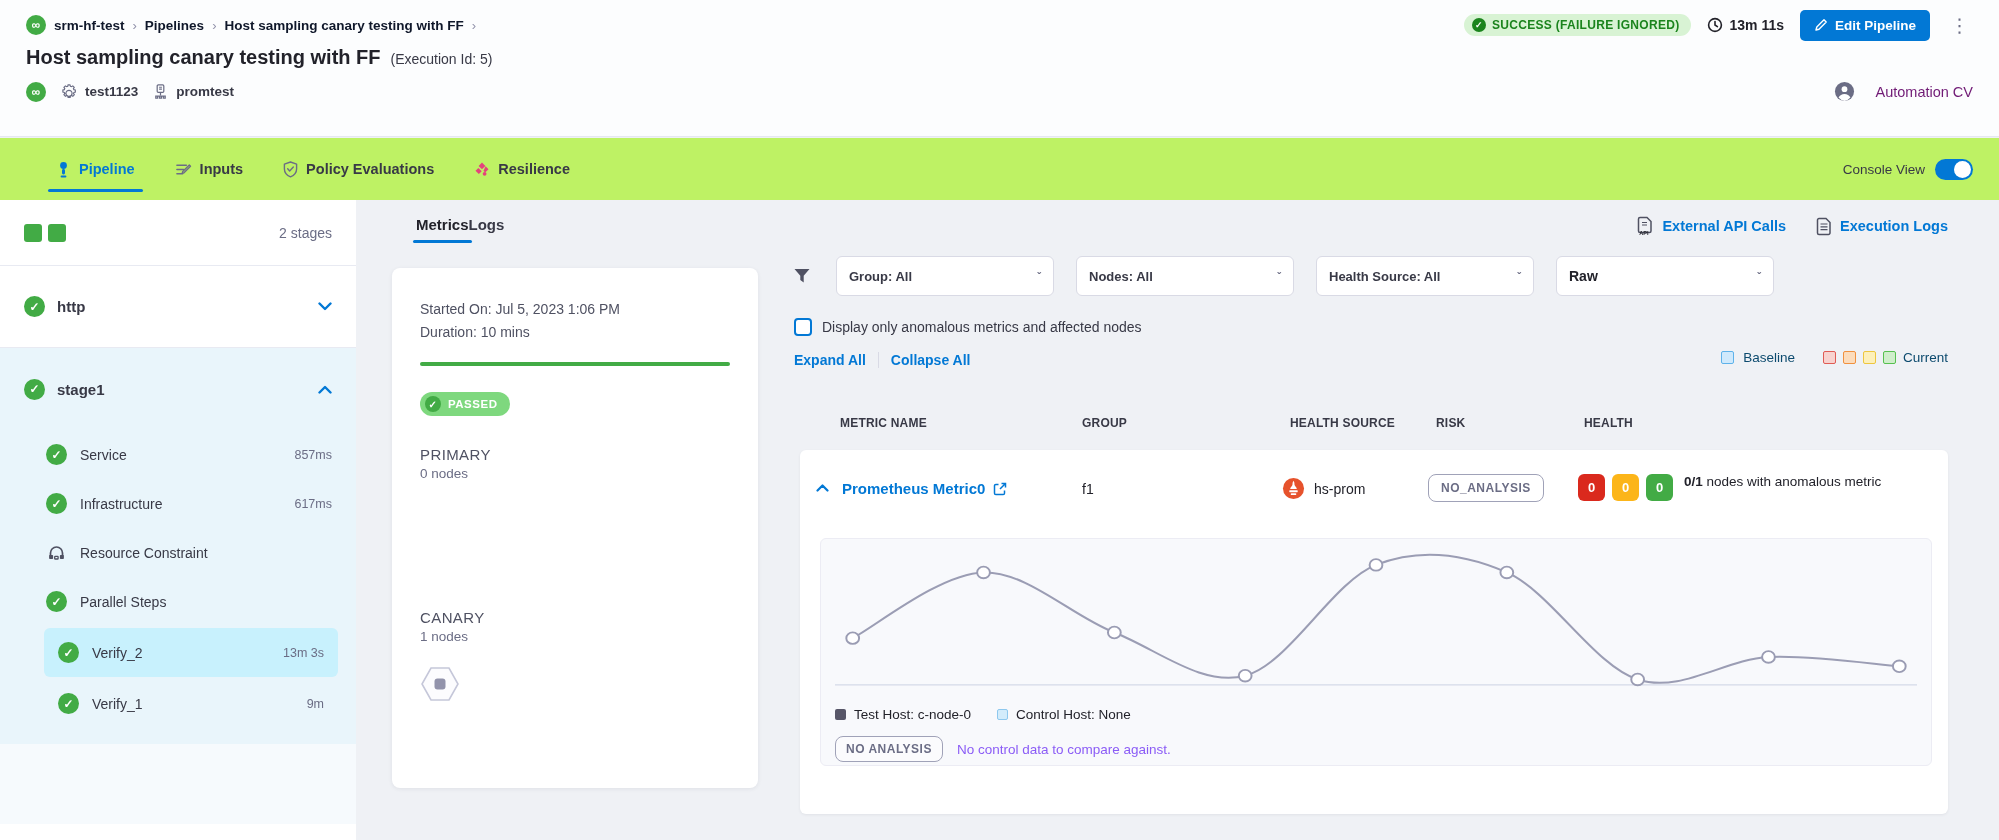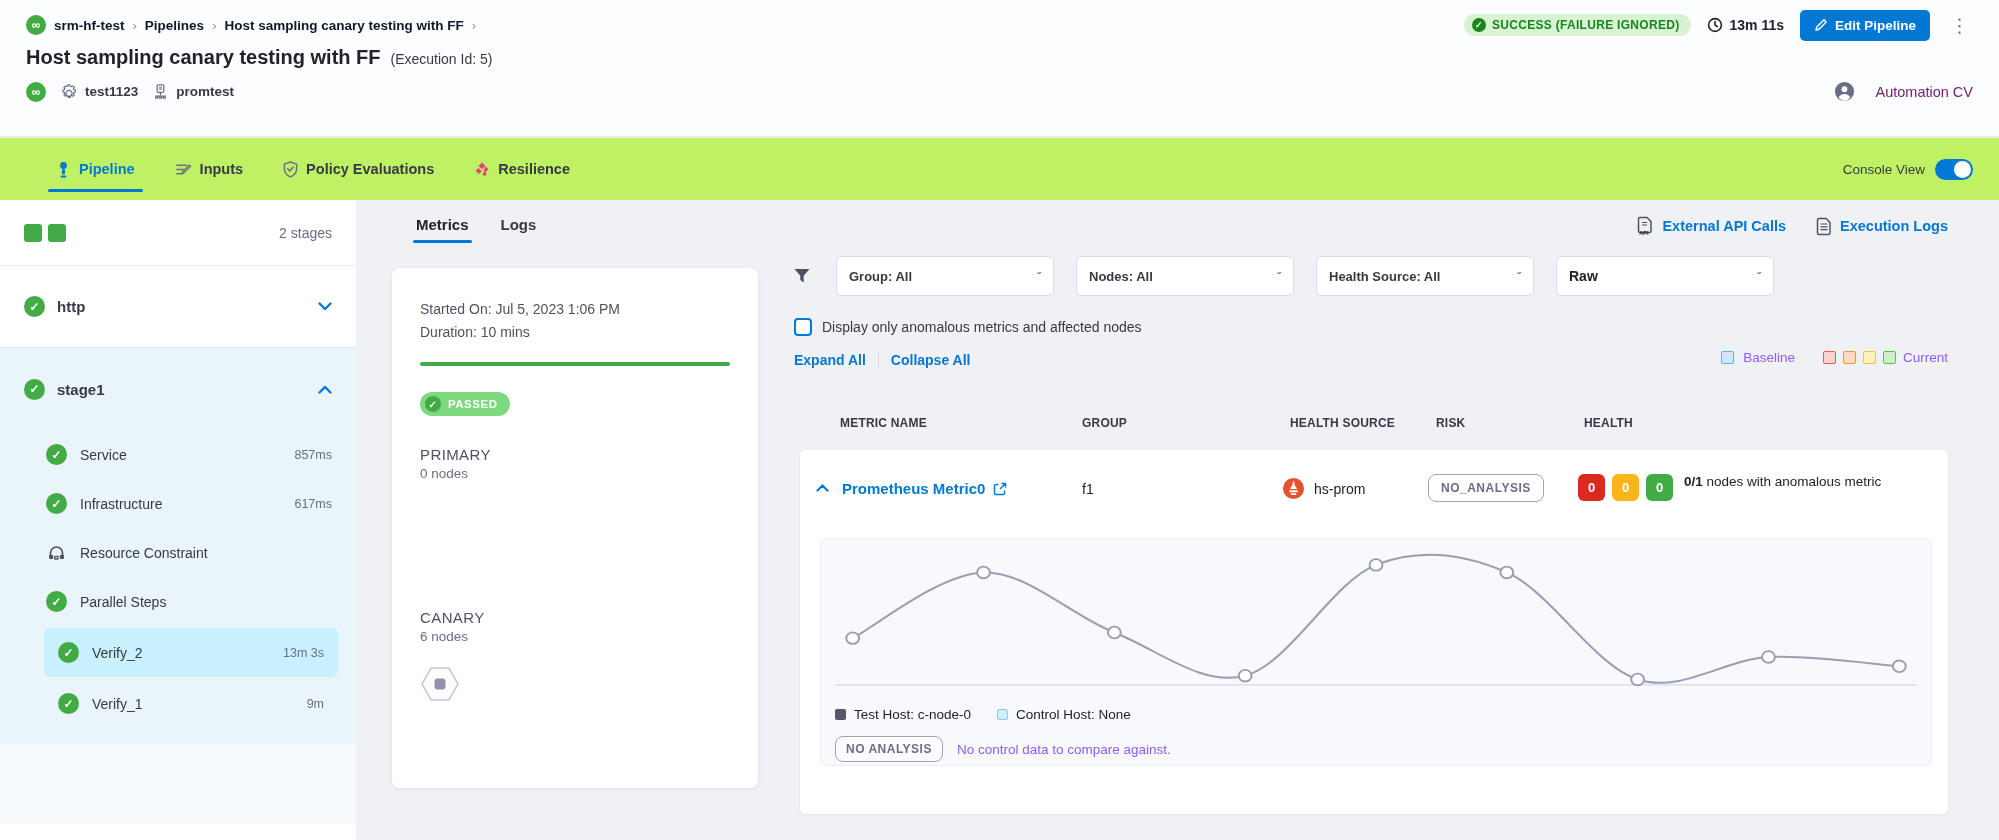--- a/index.html
+++ b/index.html
@@ -66,21 +66,21 @@
   .step-row { height:49px; display:flex; align-items:center; gap:13px; padding:0 24px 0 46px; cursor:pointer; }
   .step-name { font-size:14px; color:#383946; }
   .step-time { margin-left:auto; font-size:12.5px; color:#6b6d85; }
   .verify-row { height:49px; margin:2px 18px 2px 44px; border-radius:6px; display:flex; align-items:center;
     gap:13px; padding:0 14px 0 14px; cursor:pointer; }
   .verify-row.selected { background:#c8f1fd; }
   .sb-rest { background:#f6fafd; height:80px; }
 
   
   .console-col { position:absolute; left:392px; top:0; bottom:0; width:372px; }
-  .console-tabs { display:flex; gap:32px; padding:16px 2px 0 24px; }
+  .console-tabs { display:flex; padding:16px 2px 0 24px; }
   .ctab { font-size:15px; font-weight:bold; color:#383946; padding-bottom:10px; position:relative; cursor:pointer; }
   .ctab.active { color:#22222a; }
   .ctab.active::after { content:""; position:absolute; left:-3px; right:-3px; bottom:0; height:3px;
     background:#0278d5; border-radius:2px; }
   .console-card { position:absolute; top:68px; left:0; width:366px; height:520px; background:#fff;
     border-radius:8px; box-shadow:0 1px 4px rgba(40,41,61,.08); padding:30px 28px; }
   .meta-line { font-size:14px; color:#4f5162; line-height:23px; }
   .progress-bar { margin-top:18px; height:4px; border-radius:2px; background:#42ab45; }
   .passed-pill { margin-top:26px; display:inline-flex; align-items:center; gap:7px; background:#7ed87e;
     border-radius:13px; padding:4px 13px 4px 5px; color:#fff; font-size:11.5px; font-weight:bold; letter-spacing:.5px; }
@@ -100,21 +100,21 @@
   .select-box { width:218px; height:40px; background:#fff; border:1px solid #d9dae5; border-radius:6px;
     display:flex; align-items:center; padding:0 12px; font-size:13px; font-weight:bold; color:#383946; cursor:pointer; }
   .select-box .car { margin-left:auto; color:#6b6d85; font-size:11px; }
   .select-box.raw { font-size:14px; color:#22222a; }
   .chk-row { position:absolute; top:118px; left:2px; display:flex; align-items:center; gap:10px; }
   .checkbox { width:18px; height:18px; border:2px solid #0278d5; border-radius:4px; background:#fff; cursor:pointer; }
   .chk-label { font-size:14px; color:#383946; }
   .expand-row { position:absolute; top:152px; left:2px; display:flex; align-items:center; gap:12px; }
   .exp-link { color:#0278d5; font-size:14px; font-weight:bold; cursor:pointer; }
   .vdiv { width:1px; height:16px; background:#d9dae5; }
-  .legend-row { position:absolute; top:150px; right:0; display:flex; align-items:center; gap:7px; font-size:13.5px; color:#8b5cf6; }
+  .legend-row { position:absolute; top:150px; right:0; display:flex; align-items:center; gap:7px; font-size:13.5px; color:#0c4a6e; }
   .lg-sq { width:13px; height:13px; border-radius:2px; }
   .lg-base { background:#cfe9fc; border:1.5px solid #5eb2ea; margin-right:2px; }
   .lg-red { background:#f8d2cf; border:1.5px solid #e05c54; }
   .lg-org { background:#fcdcbc; border:1.5px solid #f0913f; }
   .lg-yel { background:#fdf0ba; border:1.5px solid #eec63f; }
   .lg-grn { background:#cfeecb; border:1.5px solid #57c150; }
   .legend-gap { width:14px; }
 
   .thead { position:absolute; top:216px; left:0; right:0; font-size:12px; font-weight:bold; color:#383946; letter-spacing:.2px; }
   .thead span { position:absolute; top:0; }
@@ -343,21 +343,21 @@
       <div class="meta-line">Started On: Jul 5, 2023 1:06 PM</div>
       <div class="meta-line">Duration: 10 mins</div>
       <div class="progress-bar"></div>
       <div class="passed-pill">
         <span class="chk">✓</span>
         <span>PASSED</span>
       </div>
       <div class="grp-label">PRIMARY</div>
       <div class="grp-nodes">0 nodes</div>
       <div class="grp-label canary">CANARY</div>
-      <div class="grp-nodes">6 nodes</div>
+      <div class="grp-nodes">1 nodes</div>
       <svg class="ic hexagon" width="40" height="36" viewBox="0 0 40 36">
           <path d="M11 2h18l9 16-9 16H11L2 18z" fill="#fcfcfe" stroke="#c5c7d9" stroke-width="1.6"></path>
           <rect x="14.5" y="12.5" width="11" height="11" rx="3" fill="#9293ab"></rect>
         </svg>
     </div>
   </div>
 
   <div class="analysis-col">
 
     <div class="links-row">

